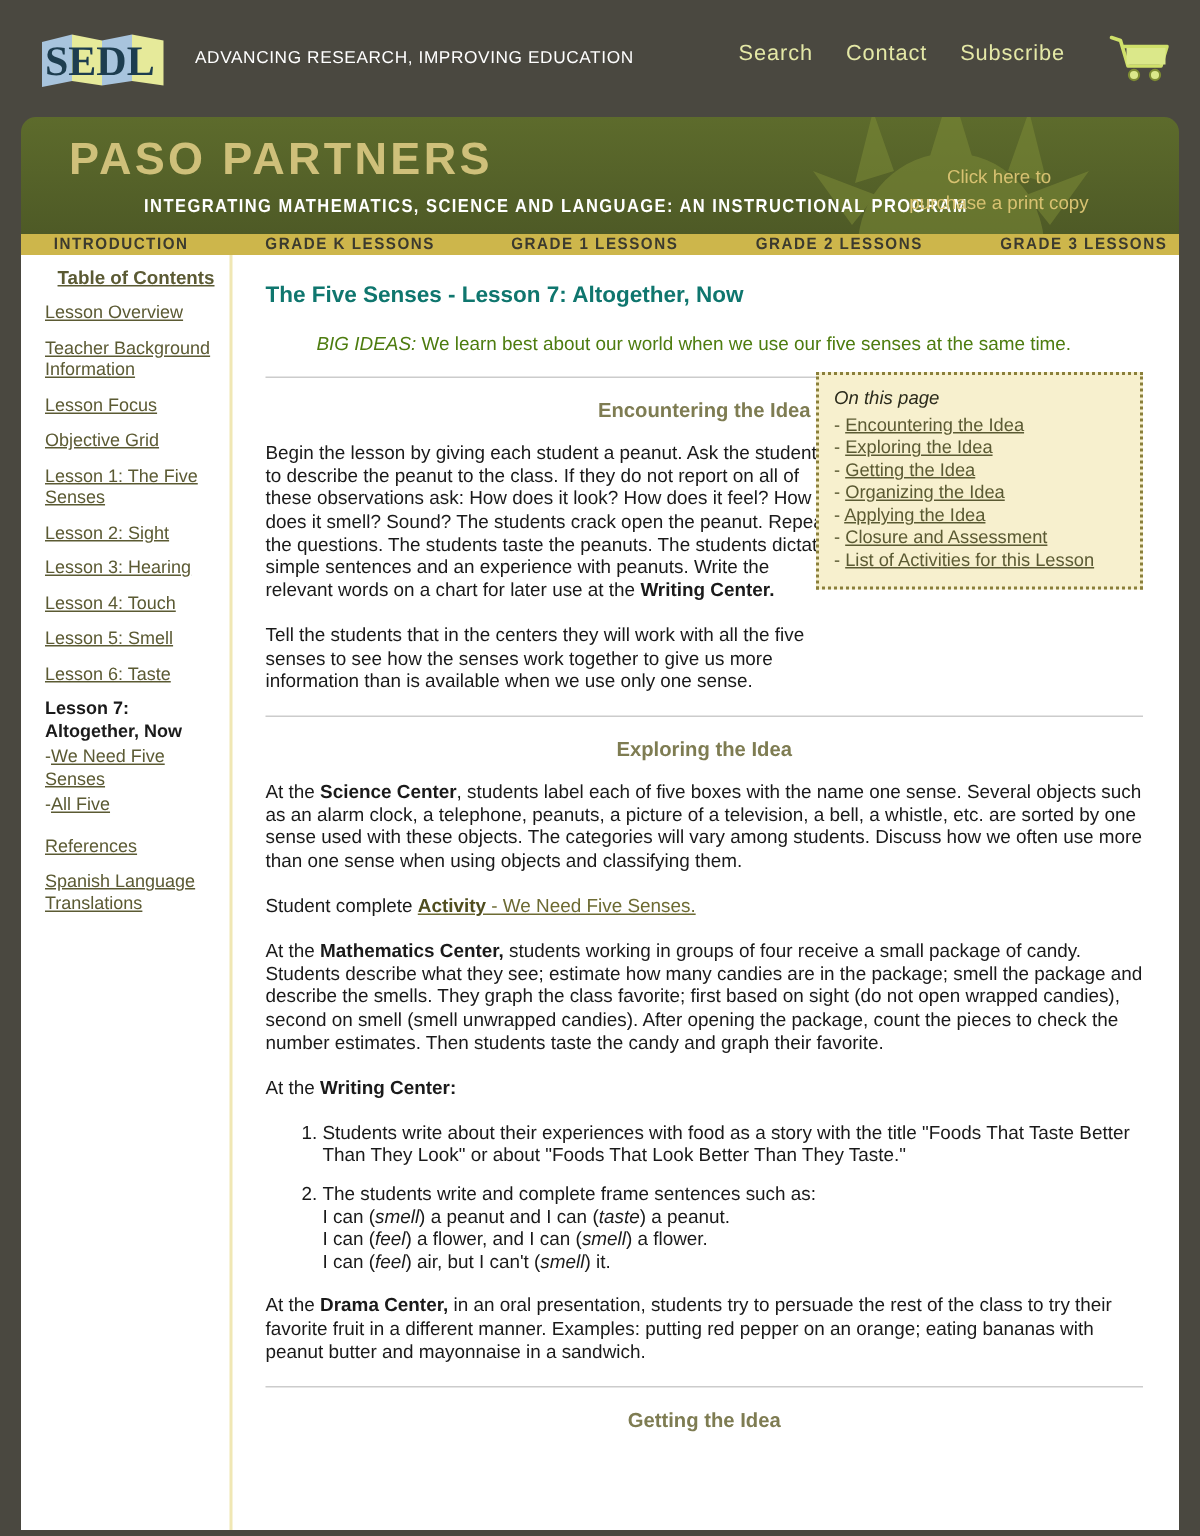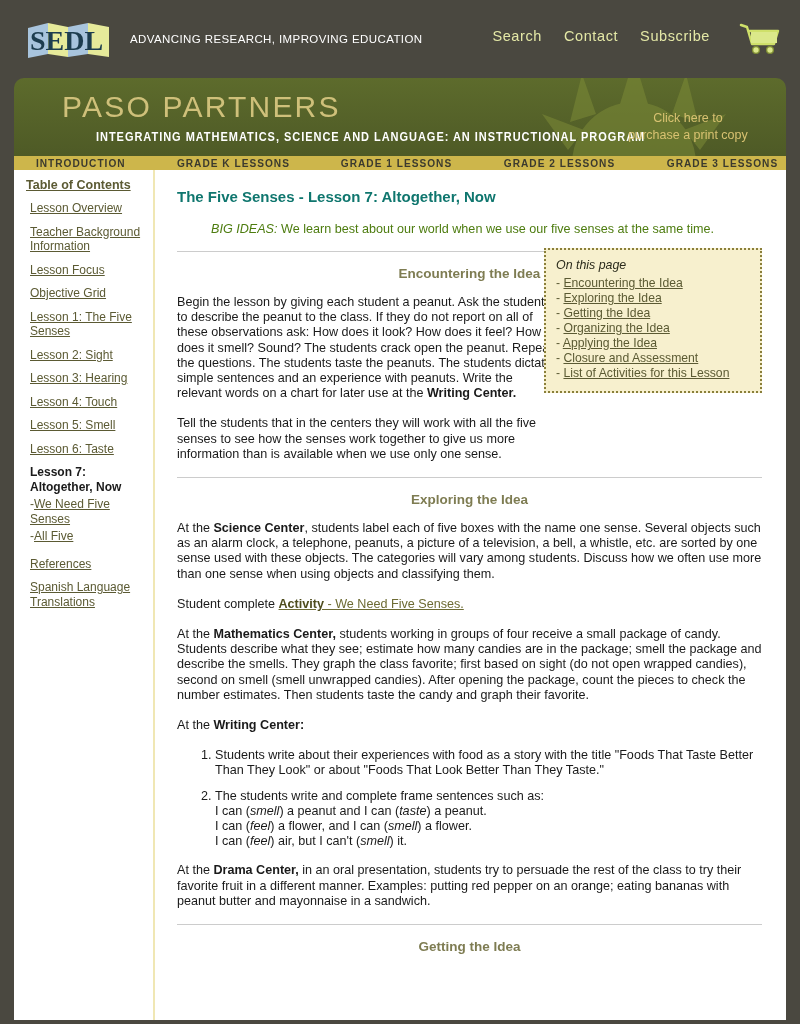--- a/index.html
+++ b/index.html
@@ -77,43 +77,43 @@
   .sunburst {
     position: absolute;
     right: 42px;
     top: -26px;
     width: 220px;
     height: 150px;
     opacity: .55;
   }
   .banner-title {
     position: absolute;
-    left: 48px;
+    left: 32px;
     top: 12px;
     font-size: 30px;
-    font-weight: normal;
+    font-weight: bold;
     color: #cfc07a;
     letter-spacing: 2.2px;
     font-family: "Liberation Sans", sans-serif;
   }
   .banner-sub {
     position: absolute;
     left: 82px;
     top: 52px;
     font-size: 12.5px;
     font-weight: bold;
     color: #ffffff;
     letter-spacing: 1.1px;
     font-family: "Liberation Sans", sans-serif;
     transform: scaleX(0.88);
     transform-origin: left center;
   }
   .purchase {
     position: absolute;
-    right: 18px;
+    right: 40px;
     top: 32px;
     width: 160px;
     text-align: center;
     color: #d8c271;
     font-size: 12.5px;
     line-height: 17px;
     text-decoration: none;
     font-family: "Liberation Sans", sans-serif;
   }
 
@@ -156,20 +156,21 @@
     border-right: 2px solid #f0e7b4;
     background: #ffffff;
   }
   .toc-title {
     font-size: 12.5px;
     font-weight: bold;
     color: #5b5a33;
     text-decoration: underline;
     margin-bottom: 9px;
     font-family: "Liberation Sans", sans-serif;
+    text-align: right;
   }
   .toc-item {
     font-size: 12px;
     line-height: 14.5px;
     margin-bottom: 9px;
     padding-left: 4px;
     font-family: "Liberation Sans", sans-serif;
   }
   .toc-item a {
     color: #5b5a33;

